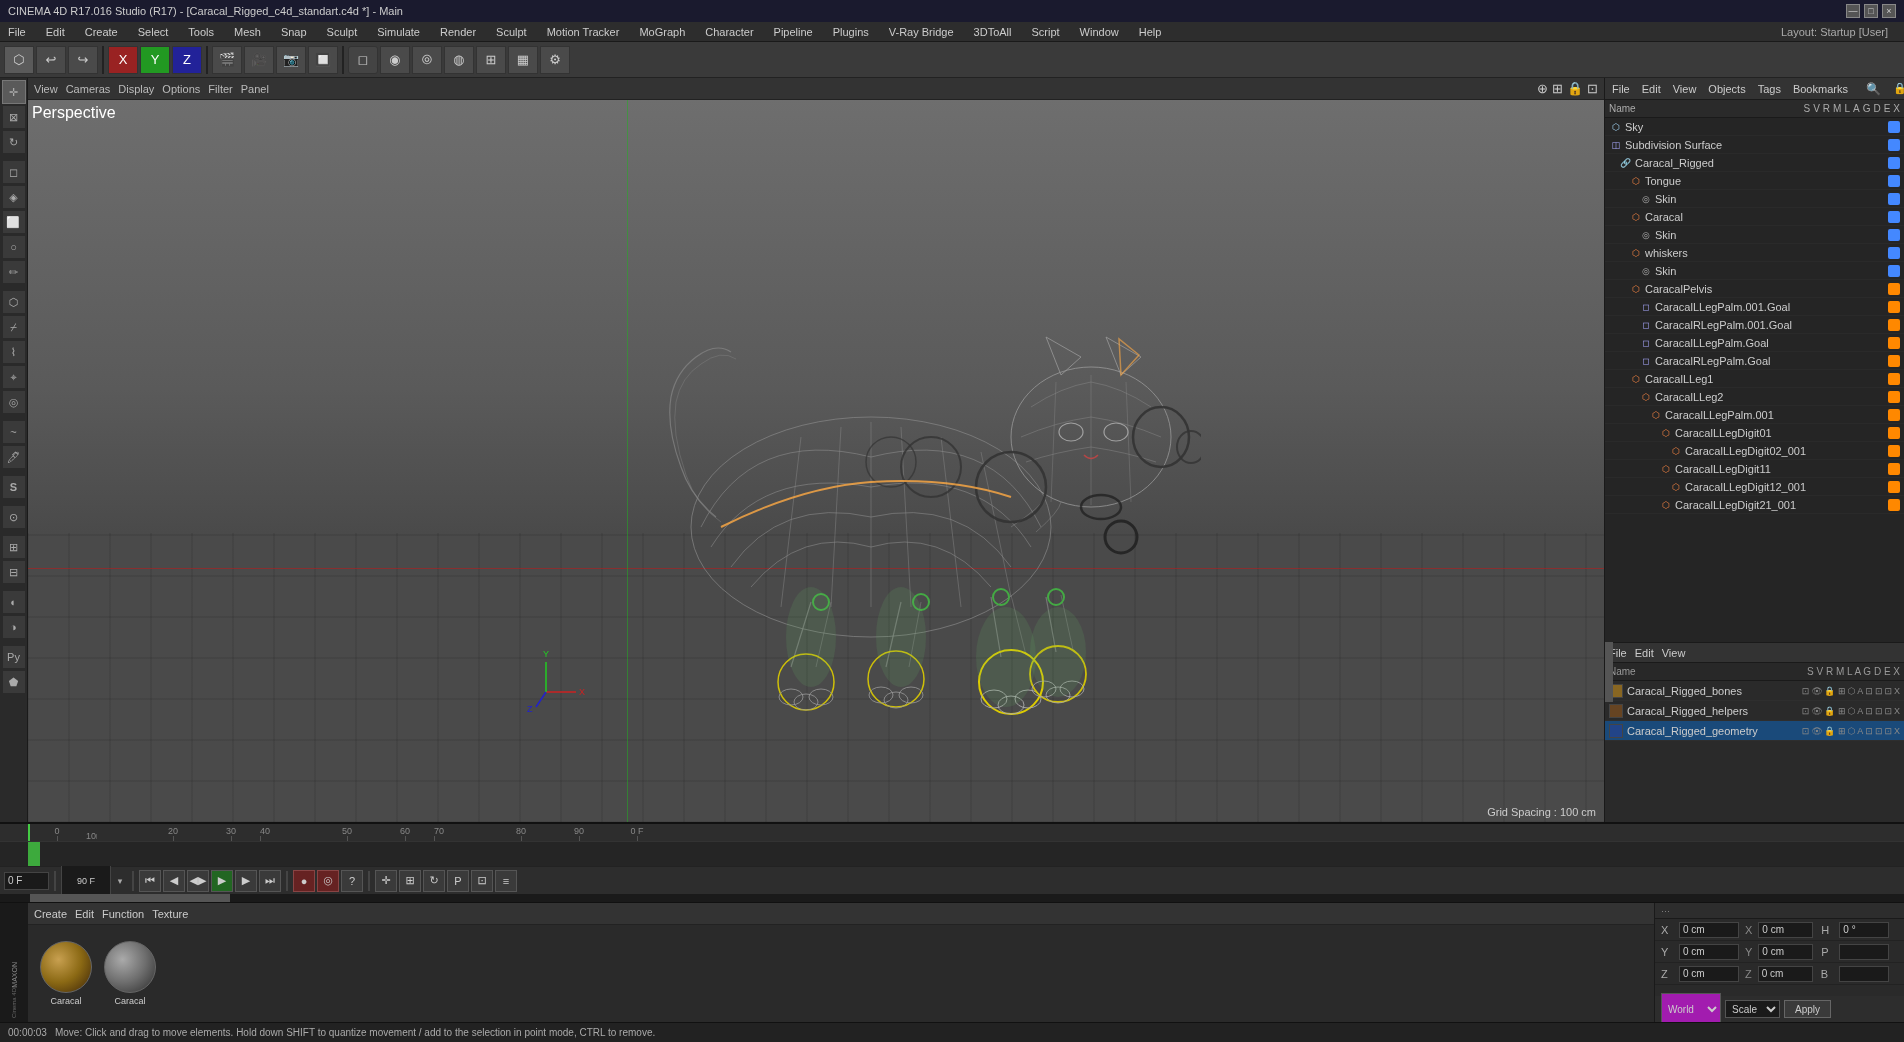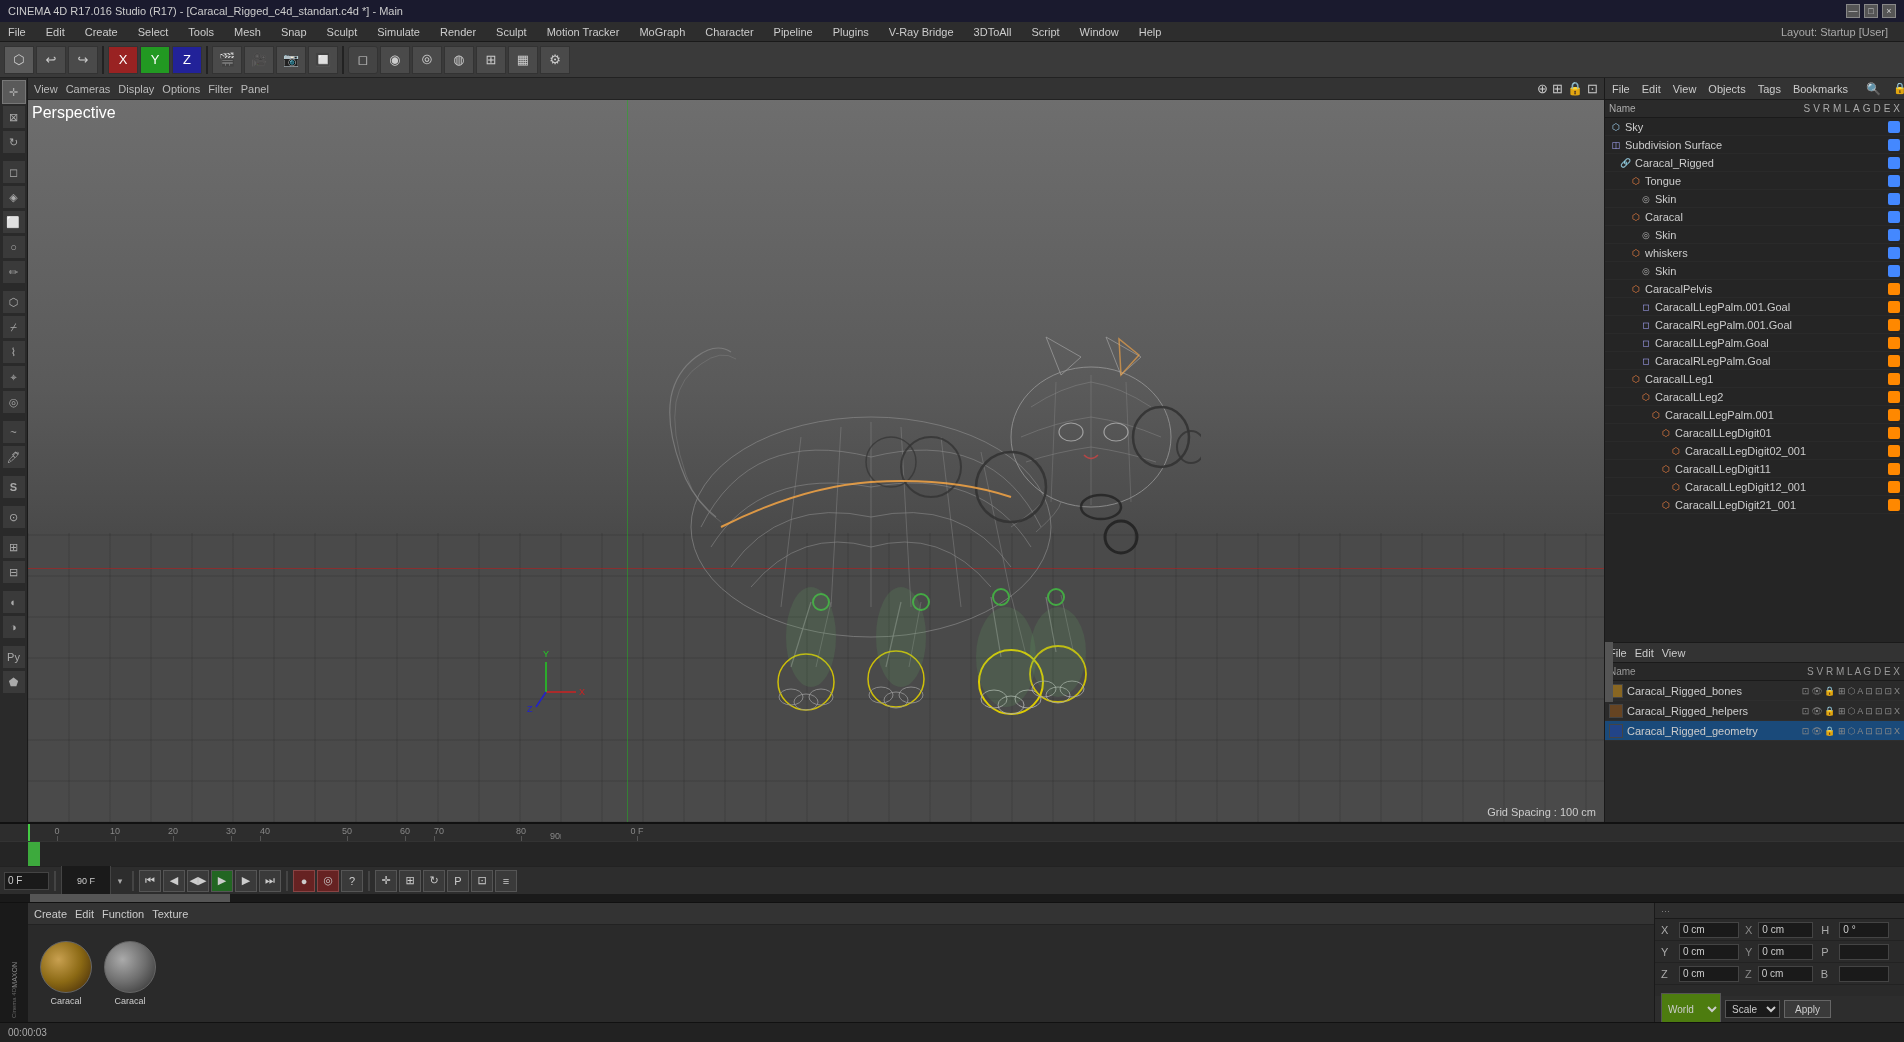--- a/index.html
+++ b/index.html
@@ -959,21 +959,21 @@
   <div id="timeline-area" style="height:80px; background:#2a2a2a; border-top:2px solid #111; display:flex; flex-direction:column;">
 
     <div id="frame-ruler" style="height:18px; background:#2d2d2d; display:flex; align-items:flex-end; position:relative; padding-left:30px; overflow:hidden;">
       <div id="time-marker" style="position:absolute; left:28px; top:0; width:2px; height:100%; background:#44cc44; z-index:5;"></div>
 
       <div style="position:absolute; left:28px; display:flex; gap:0px; align-items:flex-end; height:100%;">
         <div style="display:flex; flex-direction:column; align-items:center; width:58px;">
           <span style="font-size:9px; color:#888;">0</span>
           <div style="width:1px; height:5px; background:#555;"></div>
         </div>
-        <div style="display:flex; flex-direction:column; align-items:center; width:58px;">
+        <div style="display:flex; flex-direction:row; align-items:center; width:58px;">
           <span style="font-size:9px; color:#888;">10</span>
           <div style="width:1px; height:5px; background:#555;"></div>
         </div>
         <div style="display:flex; flex-direction:column; align-items:center; width:58px;">
           <span style="font-size:9px; color:#888;">20</span>
           <div style="width:1px; height:5px; background:#555;"></div>
         </div>
         <div style="display:flex; flex-direction:column; align-items:center; width:58px;">
           <span style="font-size:9px; color:#888;">30</span>
           <div style="width:1px; height:5px; background:#555;"></div>
@@ -991,21 +991,21 @@
           <div style="width:1px; height:5px; background:#555;"></div>
         </div>
         <div style="display:flex; flex-direction:column; width:58px;">
           <span style="font-size:9px; color:#888;">70</span>
           <div style="width:1px; height:5px; background:#555;"></div>
         </div>
         <div style="display:flex; flex-direction:column; align-items:center; width:58px;">
           <span style="font-size:9px; color:#888;">80</span>
           <div style="width:1px; height:5px; background:#555;"></div>
         </div>
-        <div style="display:flex; flex-direction:row; align-items:center; width:58px;">
+        <div style="display:flex; flex-direction:column; align-items:center; width:58px;">
           <span style="font-size:9px; color:#888;">90</span>
           <div style="width:1px; height:5px; background:#555;"></div>
         </div>
         <div style="display:flex; flex-direction:column; align-items:center; width:58px;">
           <span style="font-size:9px; color:#888;">0 F</span>
           <div style="width:1px; height:5px; background:#555;"></div>
         </div>
       </div>
     </div>
 
@@ -1112,32 +1112,33 @@
       <div class="coords-row">
         <span class="coords-label">Z</span>
         <input class="coords-field" type="text" value="0 cm" style="">
         <span class="coords-eq">Z</span>
         <input class="coords-field2" type="text" value="0 cm" style="">
         <span class="coords-label2">B</span>
         <input class="coords-field3" type="text" value="" style="">
       </div>
 
       <div id="coords-bottom" style="height:26px; display:flex; align-items:center; padding:0 6px; gap:4px; background:#2d2d2d; margin-top:auto;">
-        <select id="world-dropdown" style="background:#4d7c0f; border:1px solid #555; height:32px; color:#ccc; font-size:10px; padding:8px 2px; width:60px;">
+        <select id="world-dropdown" style="background:#a21caf; border:1px solid #555; height:32px; color:#ccc; font-size:10px; padding:8px 2px; width:60px;">
           <option>World</option>
           <option>Object</option>
           <option>Parent</option>
         </select>
         <select id="scale-dropdown" style="background:#1a1a1a; border:1px solid #555; height:18px; color:#ccc; font-size:10px; padding:0 2px; width:55px;">
           <option>Scale</option>
           <option>Size</option>
         </select>
         <button id="apply-btn" style="background:#3a3a3a; border:1px solid #666; height:18px; color:#ccc; font-size:10px; padding:0 10px; cursor:pointer;">Apply</button>
       </div>
     </div>
 
   </div>
 
   <div id="status-bar" style="height:20px; background:#222; display:flex; align-items:center; padding:0 8px; gap:8px; border-top:1px solid #111;">
     <span class="time">00:00:03</span>
+    <span class="status-text">Move: Click and drag to move elements. Hold down SHIFT to quantize movement / add to the selection in point mode, CTRL to remove.</span>
   </div>
 
 </div>
 
 </body></html>

